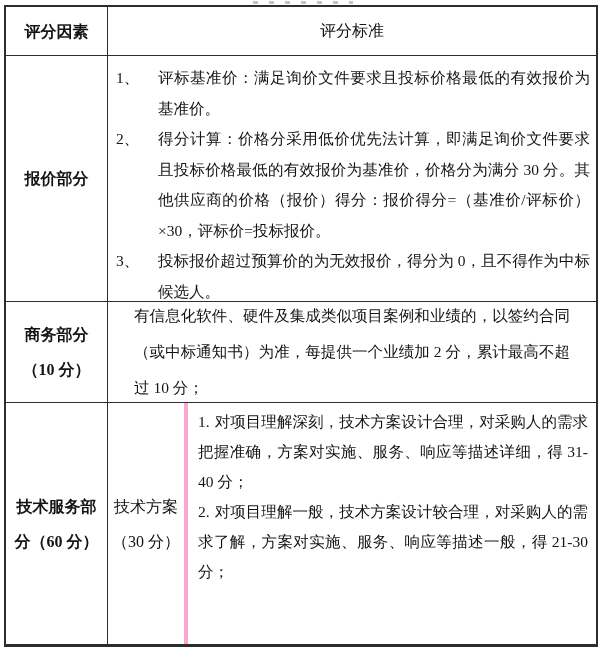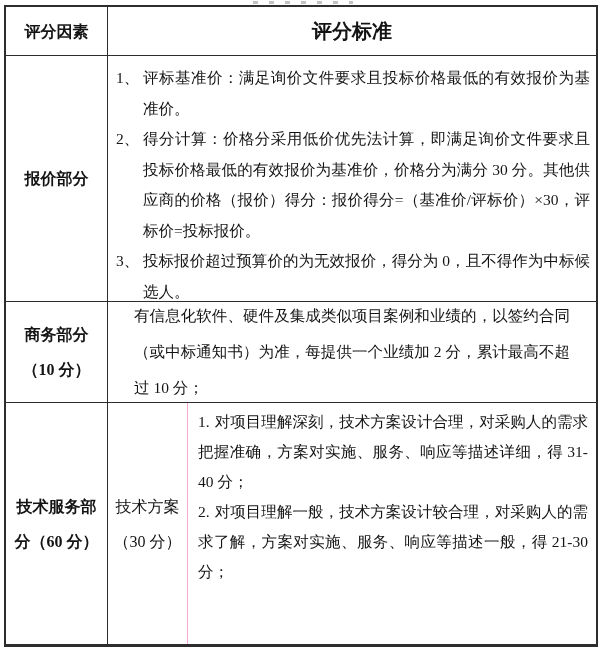--- a/index.html
+++ b/index.html
@@ -53,49 +53,49 @@
     flex-direction: column;
     align-items: center;
     justify-content: center;
     text-align: center;
     font-weight: bold;
     font-size: 16px;
     line-height: 35px;
   }
   .cell-sub {
     width: 80px;
-    border-right: 1px solid #f9a8d4;
+    border-right: 4px solid #f9a8d4;
     display: flex;
     flex-direction: column;
     align-items: center;
     justify-content: center;
     text-align: center;
     font-weight: normal;
     font-size: 16px;
     line-height: 35px;
   }
   .cell-criteria-header {
     flex: 1;
     display: flex;
     align-items: center;
     justify-content: center;
-    font-weight: bold;
-    font-size: 20px;
+    font-weight: normal;
+    font-size: 16px;
   }
   .cell-content { flex: 1; }
 
   
   .content-price {
     padding: 7px 6px 0 8px;
     font-size: 15.5px;
     line-height: 30.5px;
   }
   .item-hanging { display: flex; margin: 0; }
   .item-hanging .marker { flex: 0 0 27px; }
-  .item-hanging .itext { flex: 1; text-align: justify; }
+  .item-hanging .itext { flex: 1; text-align: justify; margin-left: 15px; }
 
   
   .content-business {
     padding: 0 10px;
     display: flex;
     align-items: center;
     font-size: 15.5px;
     line-height: 36px;
   }
   .content-business p { margin: 16px; text-align: justify; }

